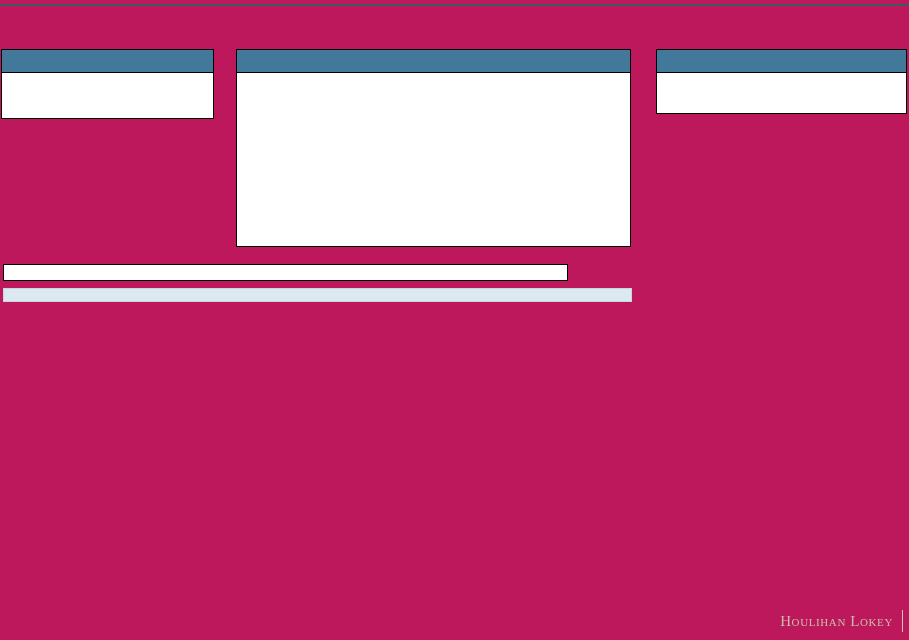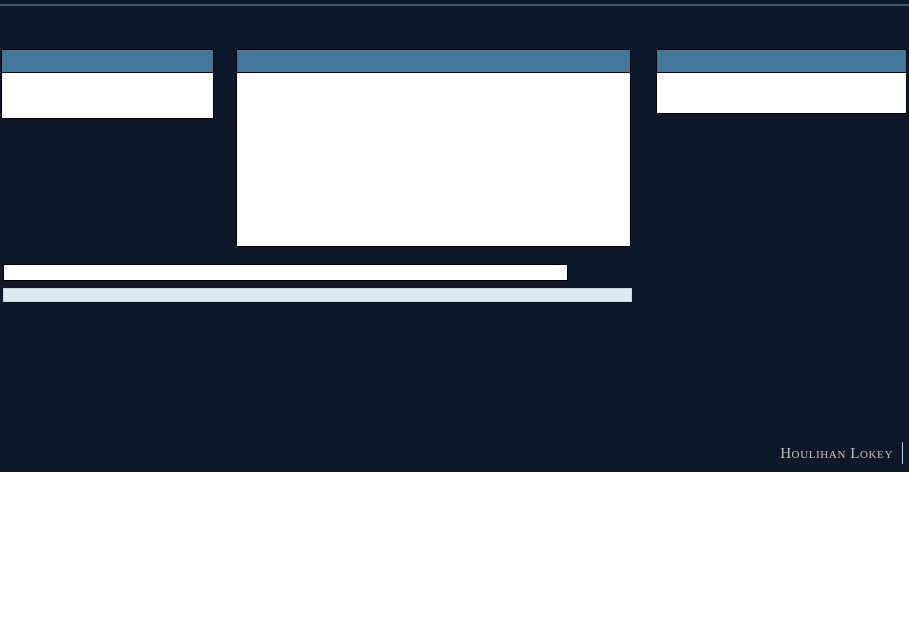--- a/index.html
+++ b/index.html
@@ -15,22 +15,22 @@
     position: relative;
     overflow: hidden;
   }
 
   
   #slide {
     position: absolute;
     left: 0;
     top: 0;
     width: 909px;
-    height: 472px;
-    background: #0f172a;
+    height: 640px;
+    background: #be185d;
   }
 
   
   .top-rule {
     position: absolute;
     left: 0;
     top: 4px;
     width: 909px;
     height: 2px;
     background: #3f5866;

